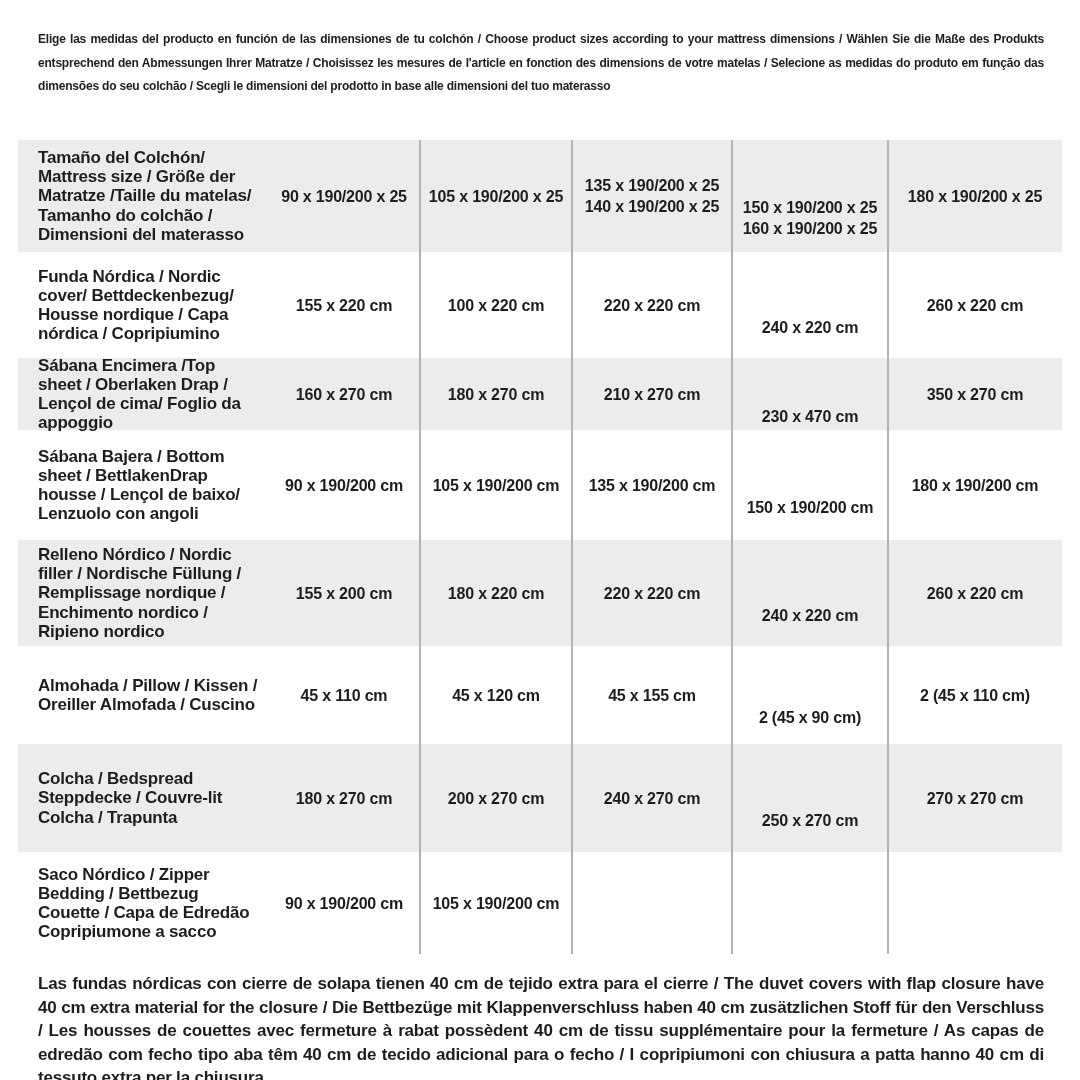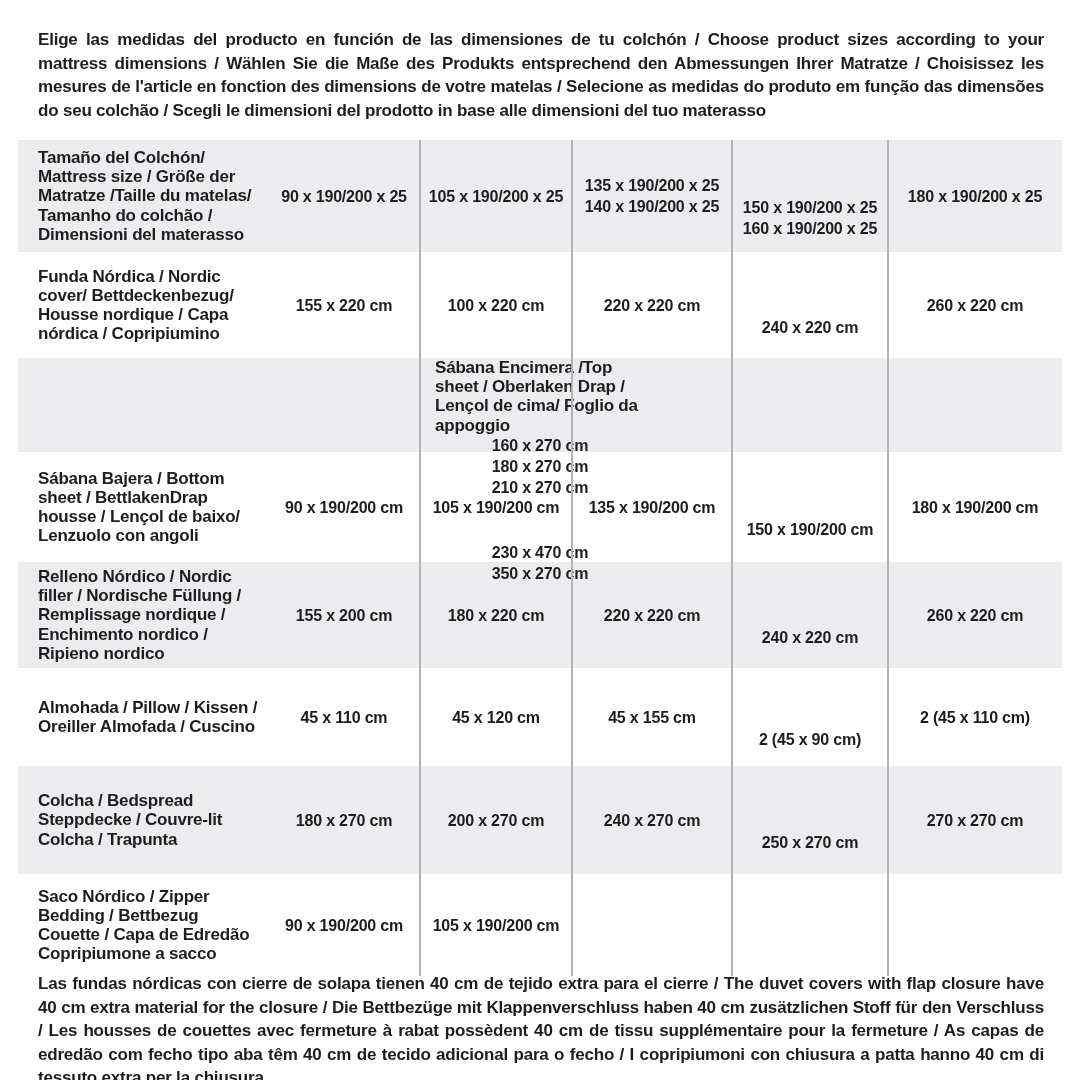--- a/index.html
+++ b/index.html
@@ -6,31 +6,31 @@
     html, body { width: 1080px; height: 1080px; background: #ffffff; }
     body {
       font-family: "Liberation Sans", "DejaVu Sans", sans-serif;
       font-weight: bold;
       color: #1d1d1f;
     }
     .page { position: relative; width: 1080px; height: 1080px; overflow: hidden; background: #ffffff; }
 
     .intro {
       position: absolute; left: 38px; top: 28px; width: 1006px;
-      font-size: 17px; line-height: 23.5px; text-align: justify; letter-spacing: -0.2px;
+      font-size: 12px; line-height: 23.5px; text-align: justify; letter-spacing: -0.2px;
     }
     .footnote {
       position: absolute; left: 38px; top: 972px; width: 1006px;
       font-size: 17px; line-height: 23.5px; text-align: justify; letter-spacing: -0.2px;
     }
 
     .size-table { position: absolute; left: 18px; top: 140px; width: 1044px; }
     .row { display: flex; align-items: center; margin-bottom: 2px; }
     .row.shaded { background: #ececee; }
-    .r0 { height: 112px; } .r1 { height: 102px; } .r2 { height: 94px; flex-direction: column; } .r3 { height: 106px; }
+    .r0 { height: 112px; } .r1 { height: 102px; } .r2 { height: 72px; } .r3 { height: 106px; }
     .r4 { height: 106px; justify-content: flex-end; } .r5 { height: 94px; } .r6 { height: 108px; } .r7 { height: 98px; }
 
     .label {
       width: 250px; padding-left: 20px; padding-right: 6px;
       font-size: 17px; line-height: 1.13; letter-spacing: -0.2px;
     }
     .cell {
       display: flex; flex-direction: column; justify-content: center; align-items: center;
       text-align: center; font-size: 16px; line-height: 21px; letter-spacing: -0.2px;
     }

